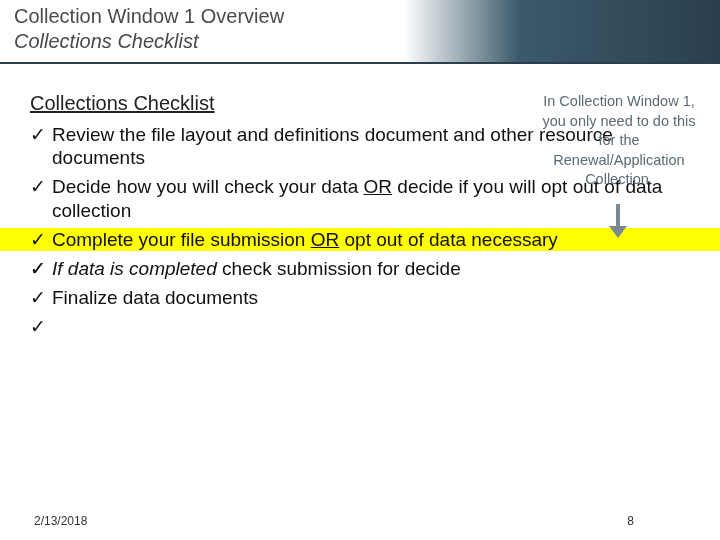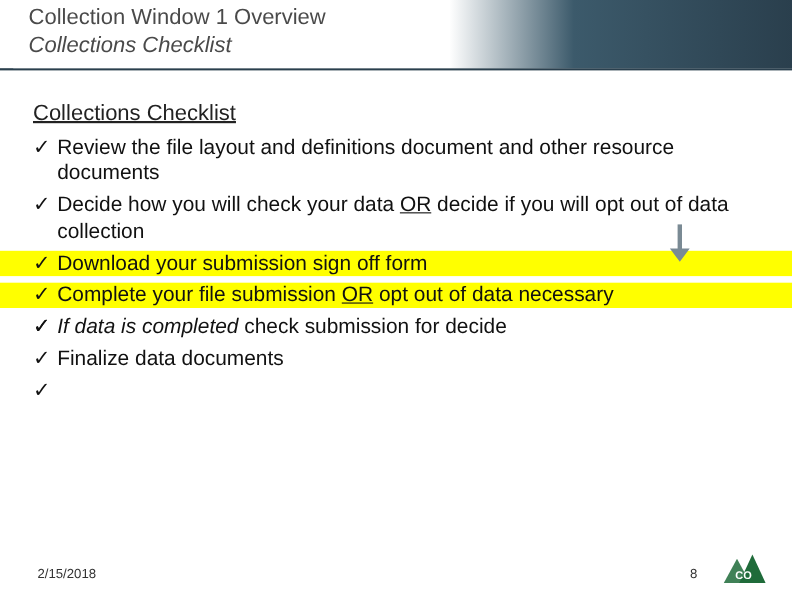--- a/index.html
+++ b/index.html
@@ -3,21 +3,20 @@
 <meta charset="utf-8">
 <style>
   * { margin: 0; padding: 0; box-sizing: border-box; }
   html, body { width: 720px; height: 540px; font-family: Verdana, Geneva, sans-serif; background: #fff; overflow: hidden; }
   .slide { position: relative; width: 720px; height: 540px; }
   .header-band {
     position: relative;
     height: 62px;
     background: linear-gradient(to right, #ffffff 0%, #ffffff 56%, #3c5a6b 72%, #2a3f4d 100%);
     padding: 4px 4px 0 14px;
-    margin-left: 12px;
   }
   .title-line { font-size: 20px; color: #4a4a4a; line-height: 1.25; font-weight: 400; }
   .subtitle-line { font-size: 20px; font-style: italic; color: #4a4a4a; line-height: 1.25; font-weight: 400; }
   .rule { height: 2px; background: #2a3f4d; }
   .body { position: relative; padding: 28px 10px 0 30px; }
   .section-title { font-size: 20px; color: #222; text-decoration: underline; margin-bottom: 8px; }
   .items { }
   .item { position: relative; font-size: 19px; color: #111; line-height: 1.22; padding-left: 22px; margin-bottom: 6px; }
   .chk { position: absolute; left: 0; top: 0; font-size: 19px; }
   .item.hl { background: #ffff00; margin-left: -30px; padding-left: 52px; margin-right: -10px; padding-right: 10px; }
@@ -74,21 +73,20 @@
         <span>Review the file layout and definitions document and other resource documents</span>
       </div>
 
       <div class="item">
         <span class="chk">✓</span>
         <span>Decide how you will check your data </span><span class="und">OR</span><span> decide if you will opt out of data collection</span>
       </div>
 
       <div class="item hl">
         <span class="chk">✓</span>
-        <span>Download your submission sign off form</span>
       </div>
 
       <div class="item hl">
         <span class="chk">✓</span>
         <span>Complete your file submission </span><span class="und">OR</span><span> opt out of data necessary</span>
       </div>
 
       <div class="item hl">
         <span class="chk">✓</span>
       </div>
@@ -103,32 +101,31 @@
         <span>Finalize data documents</span>
       </div>
 
       <div class="item">
         <span class="chk">✓</span>
       </div>
 
     </div>
   </div>
 
+  <div class="callout">
+    <div class="l1">In Collection Window 1,</div>
+    <div>you only need to do this</div>
+    <div>for the</div>
+    <div>Renewal/Application</div>
+    <div>Collection.</div>
+  </div>
 
   <div class="arrow">
     <div class="shaft"></div>
     <div class="head"></div>
   </div>
 
   <div class="footer">
-    <div class="date">2/15/2018</div>
+    <div class="date">2/13/2018</div>
     <div class="pagenum">8</div>
-    <div class="logo">
-      <svg viewBox="0 0 52 32">
-        <polygon points="8,30 20,8 32,30" fill="#1f6b3a" opacity="0.85"></polygon>
-        <polygon points="22,30 34,4 46,30" fill="#1f6b3a"></polygon>
-        <rect x="4" y="20" width="44" height="12" fill="#1f6b3a" opacity="0"></rect>
-        <text x="26" y="26" font-size="10" font-weight="bold" fill="#ffffff" text-anchor="middle">CO</text>
-      </svg>
-    </div>
   </div>
 
 </div>
 
 </body></html>

